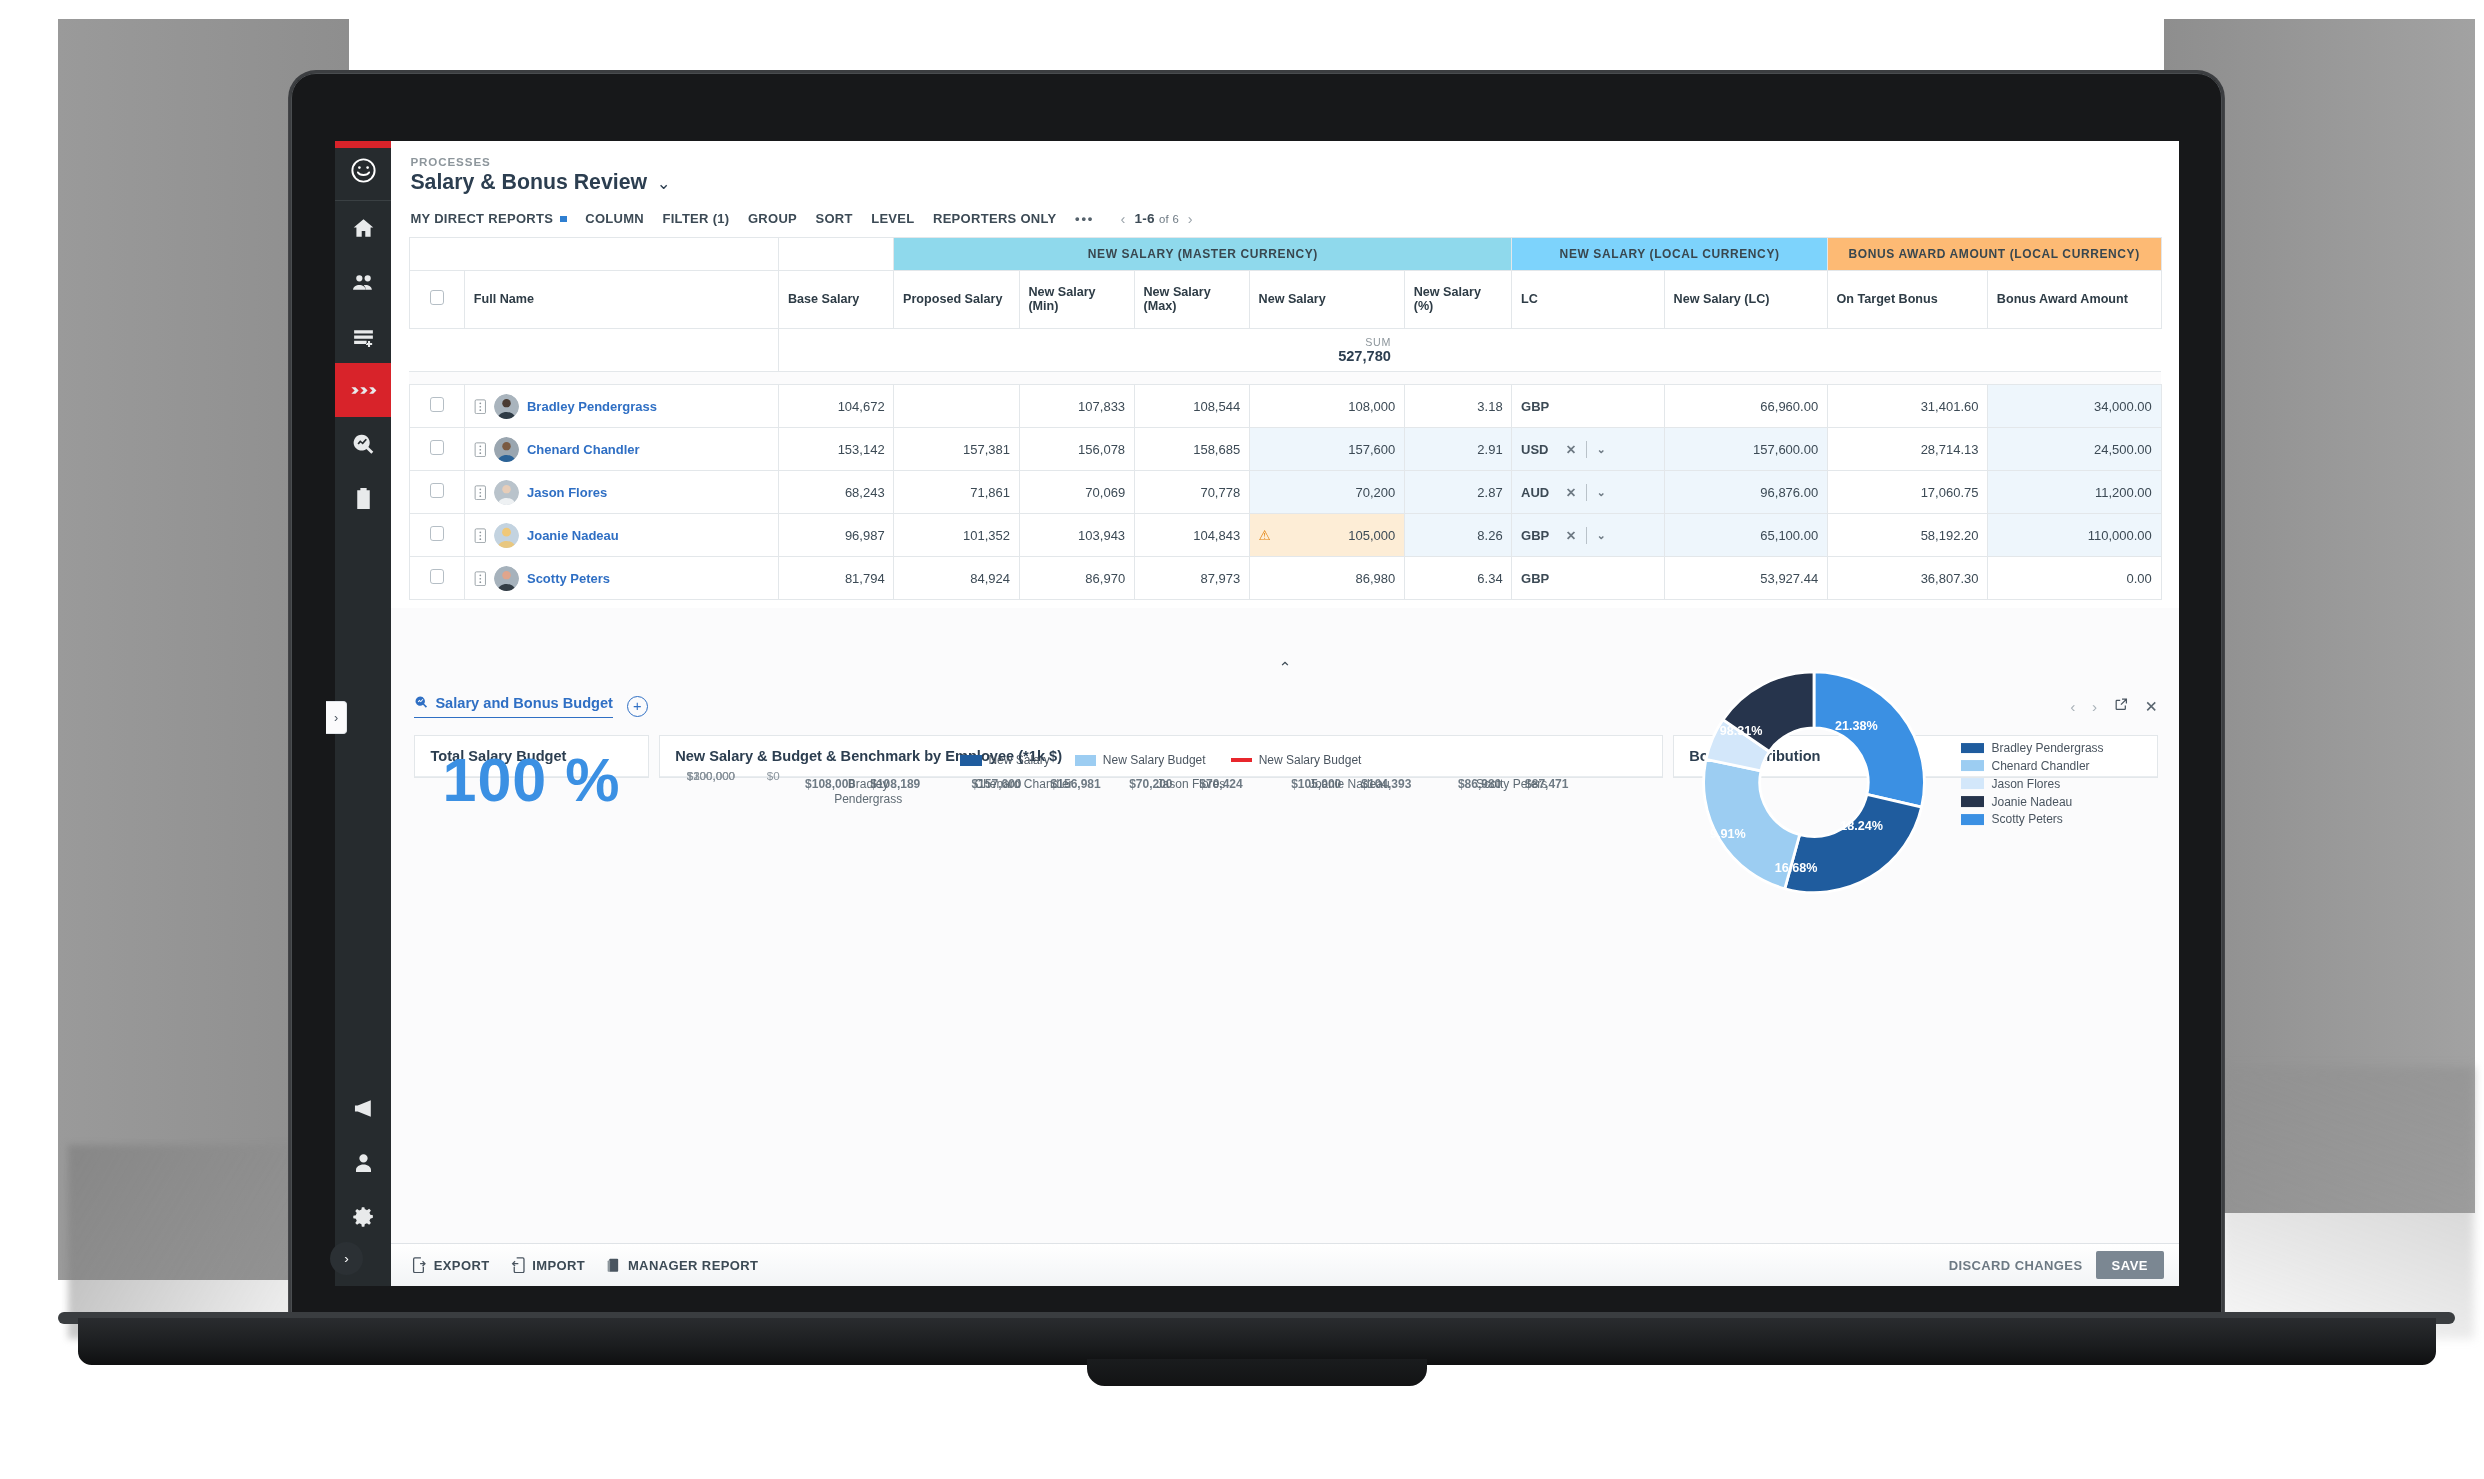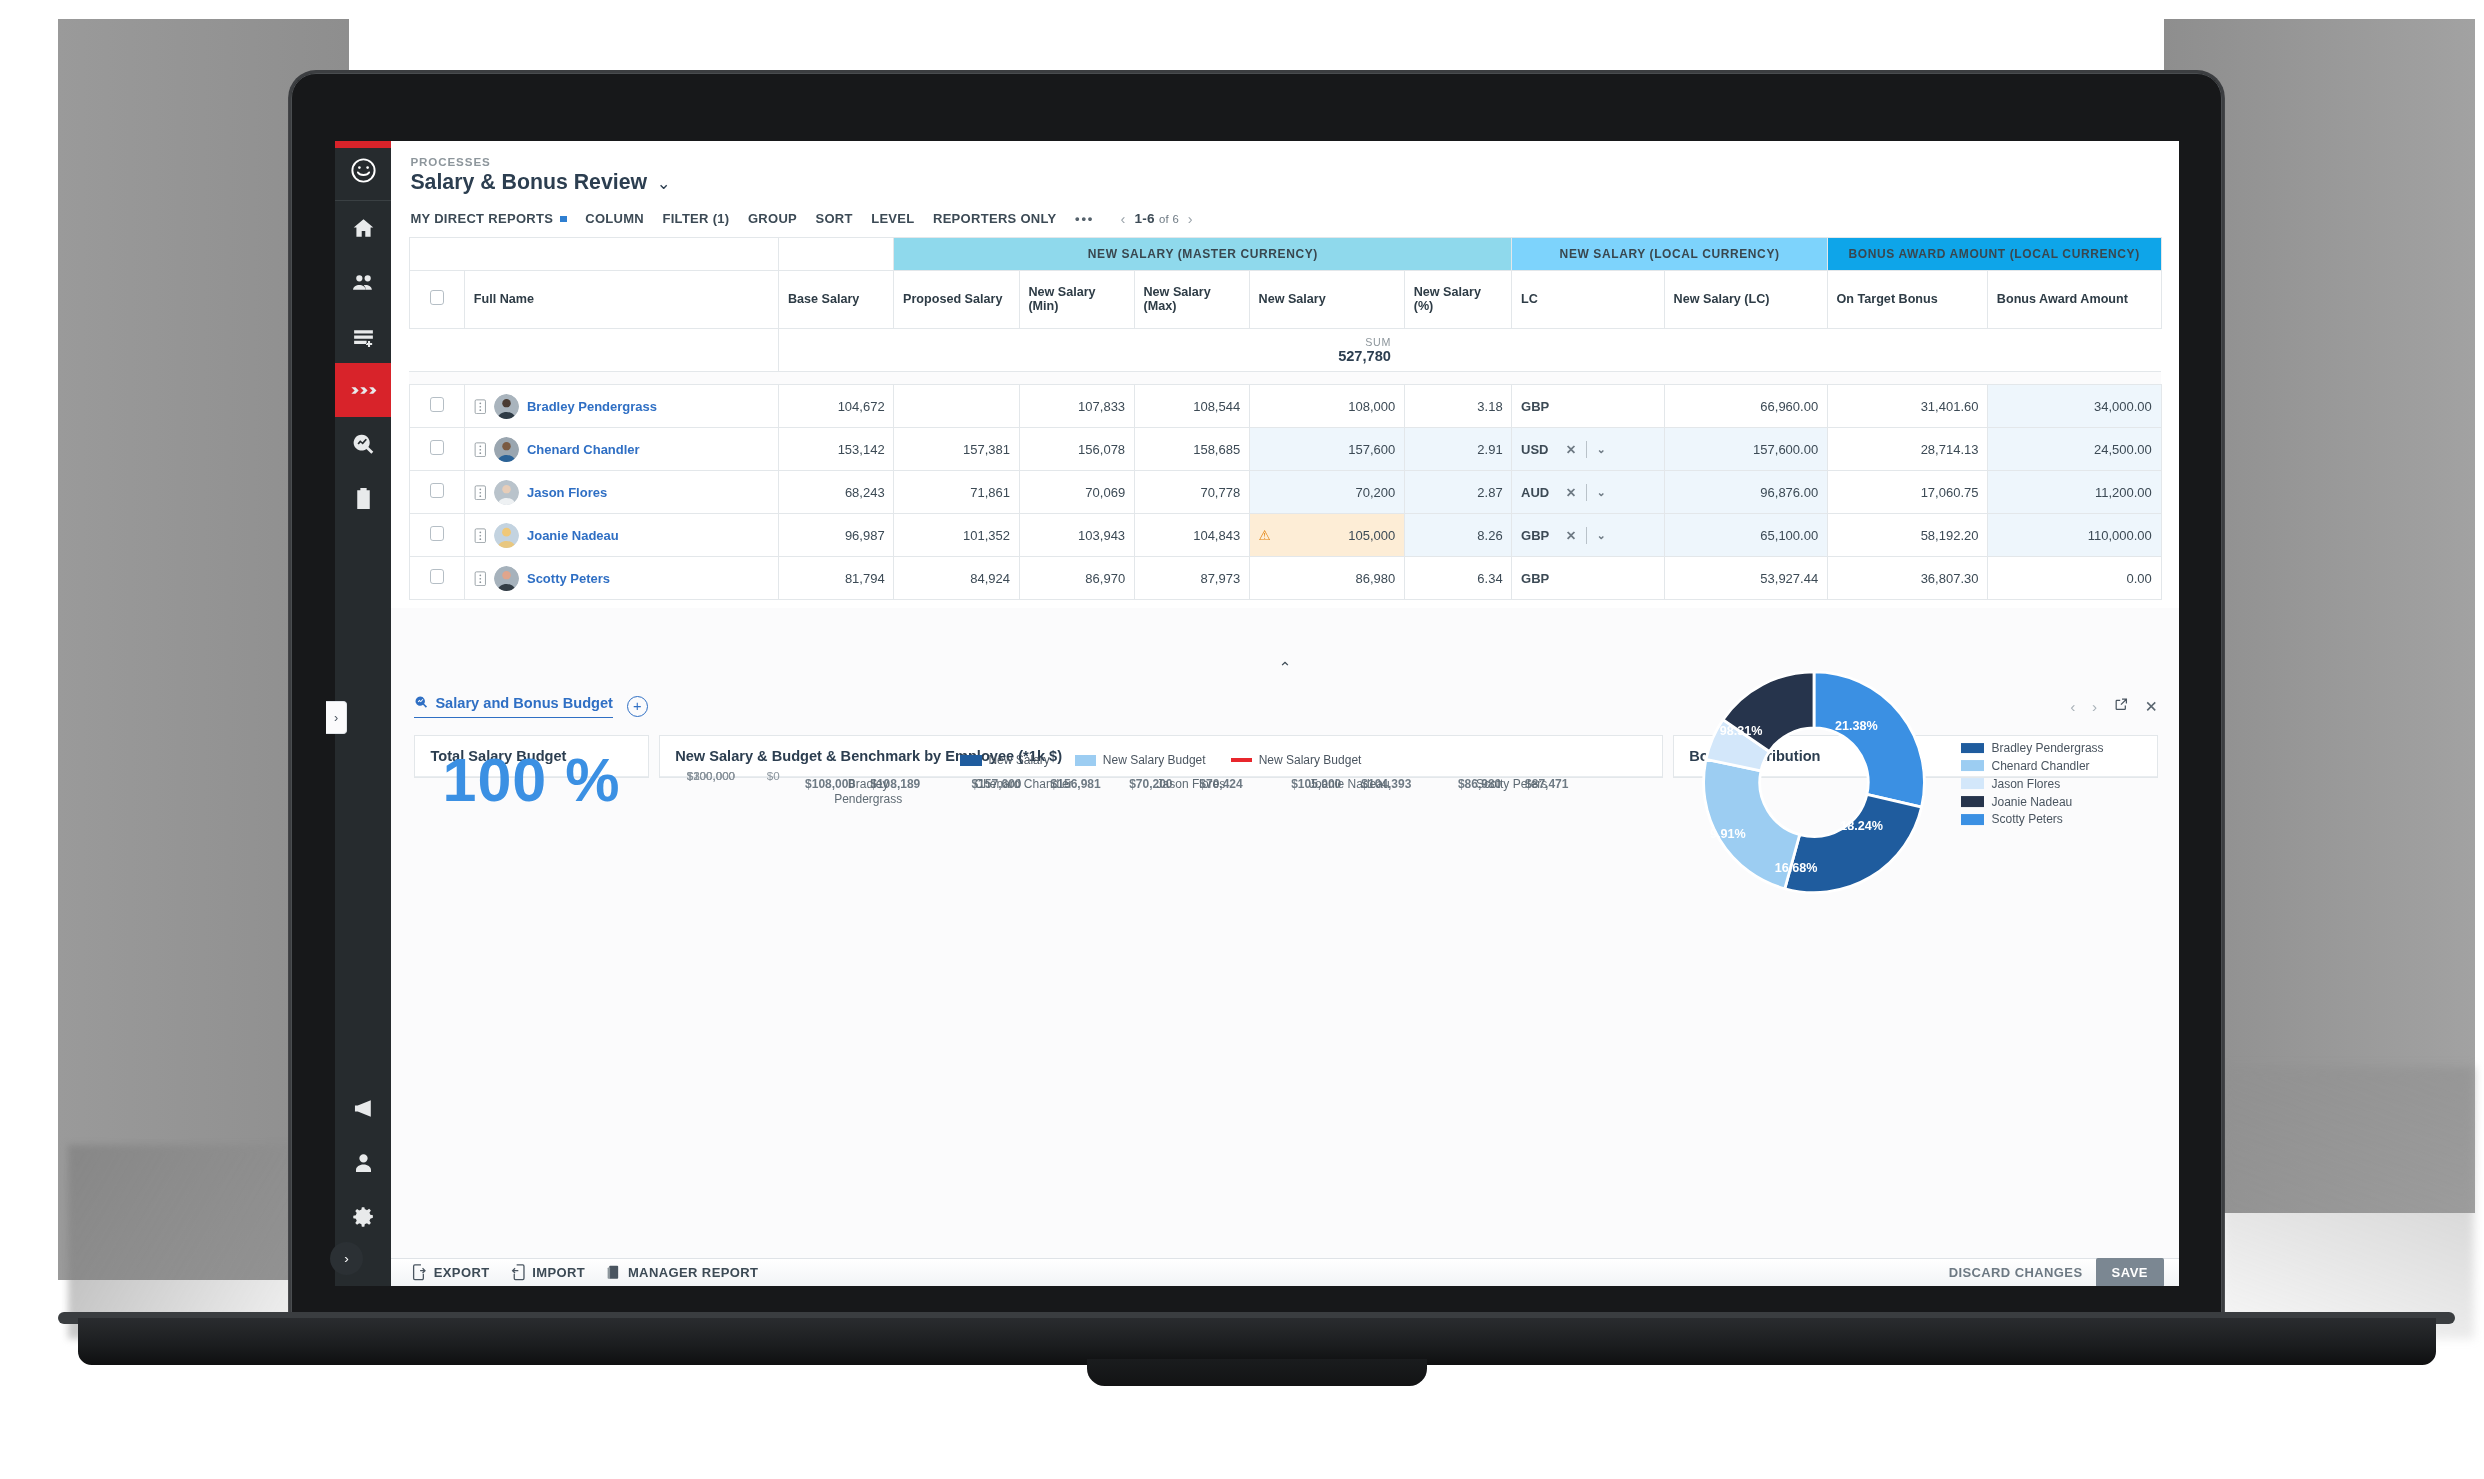--- a/index.html
+++ b/index.html
@@ -116,21 +116,21 @@
   table.grid { border-collapse:collapse; width:100%; table-layout:fixed; }
   table.grid th, table.grid td { border:1px solid #e3e7ea; }
 
   tr.group-row th {
     height:33px; font-size:12px; letter-spacing:0.6px; font-weight:700;
     color:#39474f; text-align:center; border:1px solid #e3e7ea;
   }
   .g-blank { background:#ffffff; }
   .g-master { background:#8fd9ec; }
   .g-local  { background:#7dd3fc; }
-  .g-bonus  { background:#0ea5e9;margin-top:16px; }
+  .g-bonus  { background:#fdba74;margin-top:16px; }
 
   tr.head-row th {
     height:58px; vertical-align:middle; font-size:12.6px; font-weight:700; color:#2e3c46;
     background:#ffffff; padding:3.9px 8.7px; text-align:left; line-height:1.15;
   }
   tr.head-row th.num { text-align:left; }
   .chk {
     width:14.6px; height:14.6px; border:1.5px solid #b5bec5; border-radius:2.9px; background:#fff;
     display:inline-block; cursor:pointer;
   }
@@ -214,21 +214,21 @@
   .donutwrap { position:relative; width:100%; height:100%; display:flex; align-items:center; }
   .legend-donut {
     position:absolute; left:287px; top:50%; transform:translateY(-42%);
     display:flex; flex-direction:column; gap:3.9px; font-size:12px; color:#4a5560;
   }
   .legend-donut .li { display:flex; align-items:center; gap:7.8px; }
   .legend-donut .swatch { width:23px; height:10.7px; }
 
   
   .actionbar {
-    position:absolute; left:0; right:0; bottom:0; height:28px;
+    position:absolute; left:0; right:0; bottom:0; height:43px;
     background:linear-gradient(180deg,#ffffff,#f2f4f6);
     border-top:1px solid #dfe3e7;
     display:flex; align-items:center; justify-content:space-between; padding:0 15.5px 0 21.3px;
   }
   .ab-left { display:flex; align-items:center; gap:21.3px; }
   .ab-item {
     display:flex; align-items:center; gap:6.8px; font-size:13px; font-weight:700;
     letter-spacing:0.4px; color:#3c4a55; cursor:pointer;
   }
   .ab-right { display:flex; align-items:center; gap:13.6px; }

